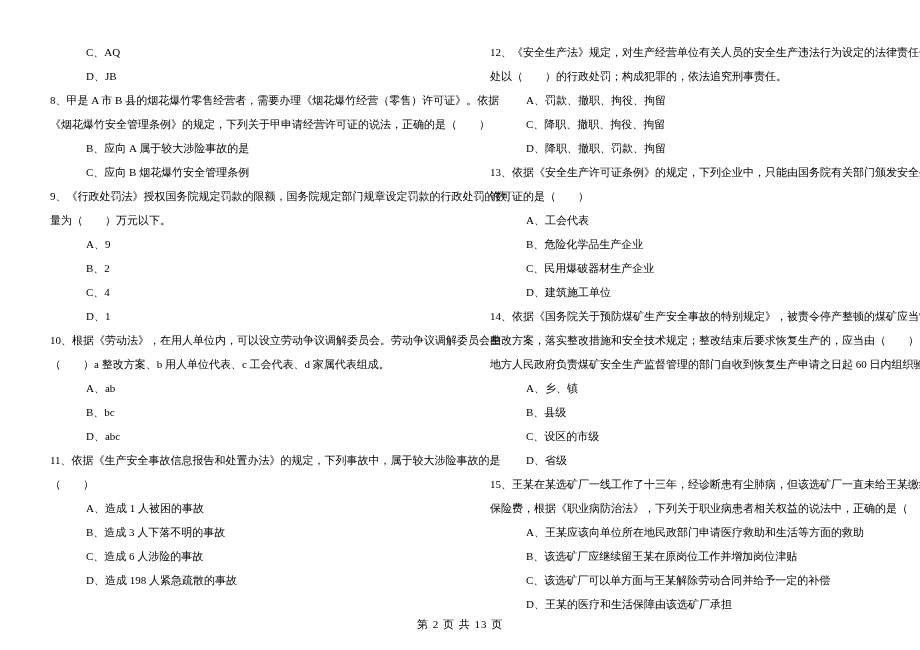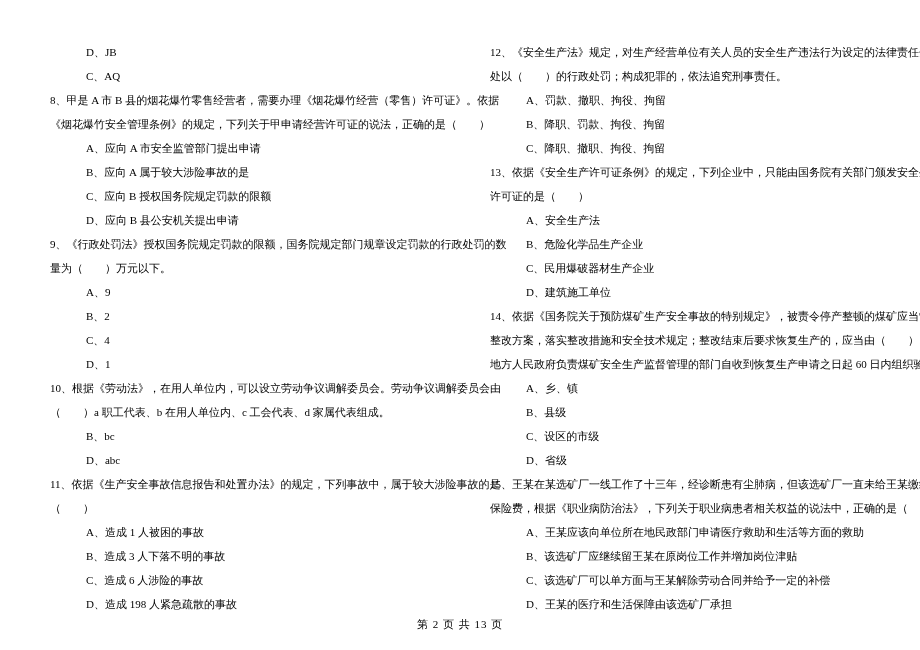--- a/index.html
+++ b/index.html
@@ -39,54 +39,53 @@
       text-align: center;
       font-size: 11px;
       letter-spacing: 1px;
     }
   </style>
 </head>
 <body>
 
 <div class="page-container">
   <div class="column left" id="left-col">
+      <div class="line indent-2">C、AQ</div>
       <div class="line indent-2">D、JB</div>
-      <div class="line indent-2">C、AQ</div>
       <div class="line question-start">8、甲是 A 市 B 县的烟花爆竹零售经营者，需要办理《烟花爆竹经营（零售）许可证》。依据</div>
       <div class="line question-start">《烟花爆竹安全管理条例》的规定，下列关于甲申请经营许可证的说法，正确的是（　　）</div>
-      <div class="line indent-2">A、应向 A 市安全监管部门提出申请</div>
       <div class="line indent-2">B、应向 A 属于较大涉险事故的是</div>
-      <div class="line indent-2">C、应向 B 授权国务院规定罚款的限额</div>
-      <div class="line indent-2">D、应向 B 县公安机关提出申请</div>
+      <div class="line indent-2">C、应向 B 烟花爆竹安全管理条例</div>
       <div class="line question-start">9、《行政处罚法》授权国务院规定罚款的限额，国务院规定部门规章设定罚款的行政处罚的数</div>
       <div class="line question-start">量为（　　）万元以下。</div>
       <div class="line indent-2">A、9</div>
       <div class="line indent-2">B、2</div>
       <div class="line indent-2">C、4</div>
       <div class="line indent-2">D、1</div>
       <div class="line question-start">10、根据《劳动法》，在用人单位内，可以设立劳动争议调解委员会。劳动争议调解委员会由</div>
-      <div class="line question-start">（　　）a 职工代表、b 在用人单位内、c 工会代表、d 家属代表组成。</div>
+      <div class="line question-start">（　　）a 整改方案、b 用人单位代表、c 工会代表、d 家属代表组成。</div>
+      <div class="line indent-2">A、ab</div>
       <div class="line indent-2">B、bc</div>
       <div class="line indent-2">D、abc</div>
       <div class="line question-start">11、依据《生产安全事故信息报告和处置办法》的规定，下列事故中，属于较大涉险事故的是</div>
       <div class="line question-start">（　　）</div>
       <div class="line indent-2">A、造成 1 人被困的事故</div>
       <div class="line indent-2">B、造成 3 人下落不明的事故</div>
       <div class="line indent-2">C、造成 6 人涉险的事故</div>
       <div class="line indent-2">D、造成 198 人紧急疏散的事故</div>
     </div>
   <div class="column right" id="right-col">
       <div class="line question-start">12、《安全生产法》规定，对生产经营单位有关人员的安全生产违法行为设定的法律责任分别</div>
       <div class="line question-start">处以（　　）的行政处罚；构成犯罪的，依法追究刑事责任。</div>
       <div class="line indent-2">A、罚款、撤职、拘役、拘留</div>
-      <div class="line indent-2">B、降职、罚款、拘役、拘留</div>
       <div class="line indent-2">C、降职、撤职、拘役、拘留</div>
+      <div class="line indent-2">D、降职、撤职、罚款、拘留</div>
       <div class="line question-start">13、依据《安全生产许可证条例》的规定，下列企业中，只能由国务院有关部门颁发安全生产</div>
       <div class="line question-start">许可证的是（　　）</div>
-      <div class="line indent-2">A、安全生产法</div>
+      <div class="line indent-2">A、工会代表</div>
       <div class="line indent-2">B、危险化学品生产企业</div>
       <div class="line indent-2">C、民用爆破器材生产企业</div>
       <div class="line indent-2">D、建筑施工单位</div>
       <div class="line question-start">14、依据《国务院关于预防煤矿生产安全事故的特别规定》，被责令停产整顿的煤矿应当制定</div>
       <div class="line question-start">整改方案，落实整改措施和安全技术规定；整改结束后要求恢复生产的，应当由（　　）以上</div>
       <div class="line question-start">地方人民政府负责煤矿安全生产监督管理的部门自收到恢复生产申请之日起 60 日内组织验收</div>
       <div class="line indent-2">A、乡、镇</div>
       <div class="line indent-2">B、县级</div>
       <div class="line indent-2">C、设区的市级</div>
       <div class="line indent-2">D、省级</div>

